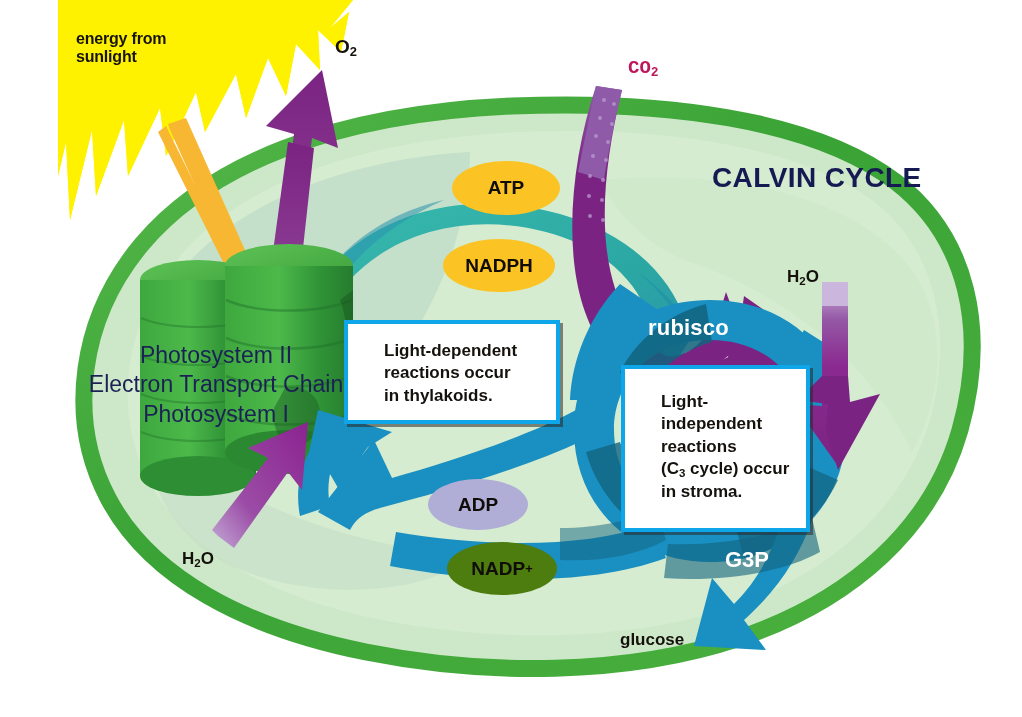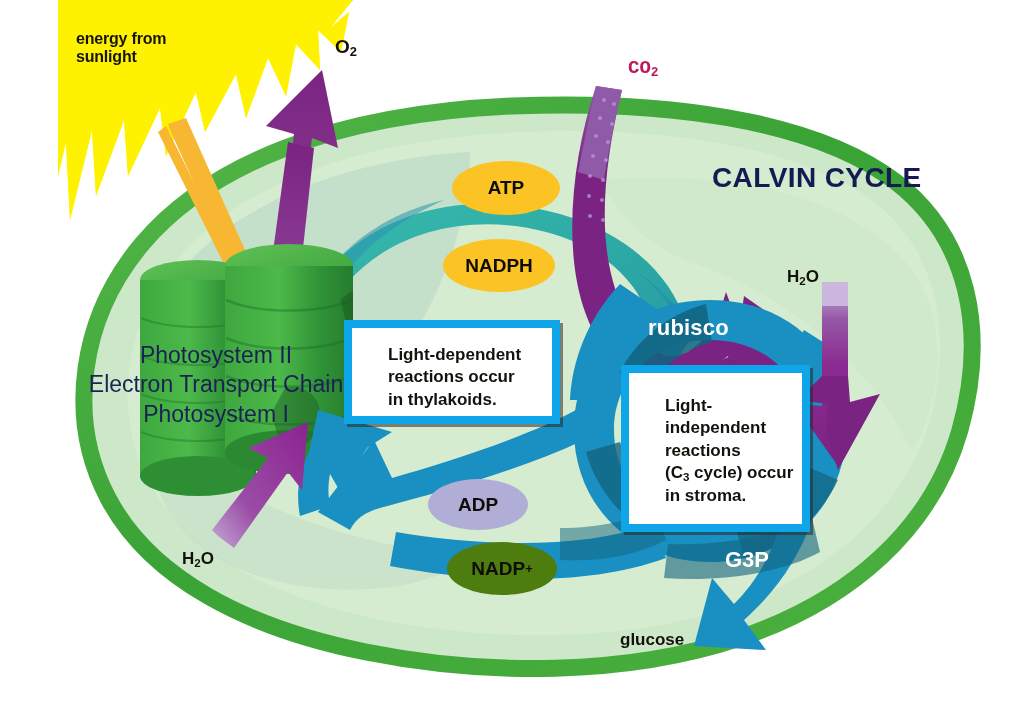--- a/index.html
+++ b/index.html
@@ -99,21 +99,21 @@
   }
   .pill-atp   { left: 452px; top: 161px; width: 108px; height: 54px; background: #fcc324; font-size: 19px; }
   .pill-nadph { left: 443px; top: 239px; width: 112px; height: 53px; background: #fcc324; font-size: 19px; }
   .pill-adp   { left: 428px; top: 479px; width: 100px; height: 51px; background: #b0aed6; font-size: 19px; }
   .pill-nadp  { left: 447px; top: 542px; width: 110px; height: 53px; background: #4d7c0f; font-size: 19px; }
 
   
   .callout {
     position: absolute;
     background: #ffffff;
-    border: 8px solid #0ea5e9;
+    border: 4px solid #0ea5e9;
     box-shadow: 3px 3px 0 rgba(40,40,40,0.55);
     font-weight: bold;
     color: #15120d;
     line-height: 1.32;
   }
   .callout-light {
     left: 344px; top: 320px;
     width: 216px; height: 104px;
     padding: 16px 0 0 36px;
     font-size: 17px;

